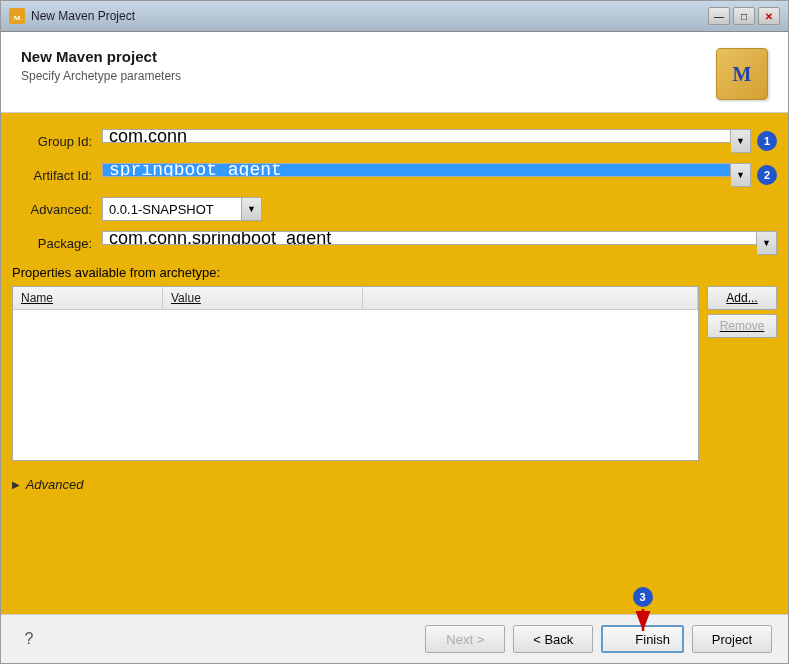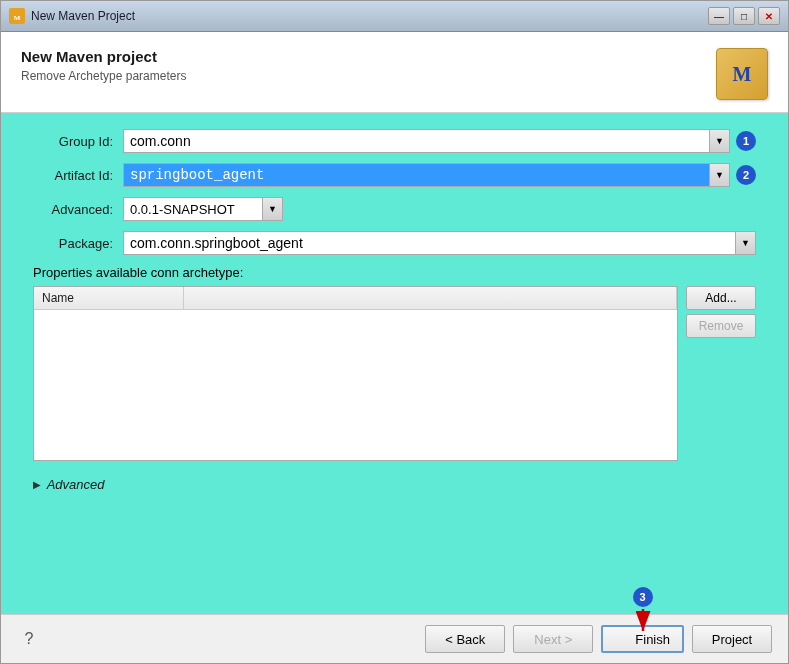--- a/index.html
+++ b/index.html
@@ -106,23 +106,23 @@
       justify-content: center;
       font-size: 20px;
       font-weight: bold;
       color: #2244aa;
       font-family: serif;
       box-shadow: 1px 1px 3px rgba(0,0,0,0.2);
     }
 
     .form-section {
       flex: 1;
-      padding: 16px 32px;
+      padding: 16px 11px;
       overflow-y: auto;
-      background: #5eead4;
+      background: #eab308;
     }
     .form-row {
       display: flex;
       align-items: center;
       margin-bottom: 10px;
     }
     .form-label {
       width: 90px;
       font-size: 13px;
       color: #1a1a1a;
@@ -131,24 +131,24 @@
       padding-right: 10px;
     }
     .form-input-wrap {
       flex: 1;
       display: flex;
       align-items: center;
       gap: 6px;
     }
     .form-input {
       flex: 1;
-      height: 24px;
+      height: 14px;
       border: 1px solid #aaa;
       padding: 2px 6px;
-      font-size: 14px;
+      font-size: 18px;
       background: white;
       outline: none;
     }
     .form-input.selected {
       background: #3399ff;
       color: white;
       selection-color: white;
     }
     .combo-arrow {
       width: 20px;
@@ -227,20 +227,21 @@
     .table-side-buttons {
       display: flex;
       flex-direction: column;
       gap: 4px;
       margin-left: 8px;
       margin-top: 0;
     }
     .table-with-buttons {
       display: flex;
       align-items: flex-start;
+      text-decoration: underline;
     }
     .side-btn {
       width: 70px;
       height: 24px;
       background: linear-gradient(to bottom, #f5f5f5, #e0e0e0);
       border: 1px solid #aaa;
       cursor: pointer;
       font-size: 12px;
       display: flex;
       align-items: center;
@@ -347,21 +348,21 @@
       <button class="title-btn">□</button>
       <button class="title-btn close">✕</button>
     </div>
   </div>
 
   <div class="content-area">
 
     <div class="header-section">
       <div class="header-text">
         <h1>New Maven project</h1>
-        <p>Remove Archetype parameters</p>
+        <p>Specify Archetype parameters</p>
       </div>
       <div class="maven-icon">
         <span>M</span>
       </div>
     </div>
 
     <div class="form-section">
 
       <div class="form-row">
         <span class="form-label">Group Id:</span>
@@ -397,27 +398,28 @@
         <span class="form-label">Package:</span>
         <div class="form-input-wrap">
           <div class="input-with-combo">
             <input class="form-input" type="text" value="com.conn.springboot_agent" style="">
             <div class="combo-arrow">▼</div>
           </div>
         </div>
       </div>
 
       <div style="margin-bottom:6px; margin-left:0;">
-        <span>Properties available conn archetype:</span>
+        <span>Properties available from archetype:</span>
       </div>
 
       <div class="table-with-buttons">
         <div class="table-section" style="flex:1;">
           <div class="table-header">
             <div class="table-header-cell">Name</div>
+            <div class="table-header-cell">Value</div>
             <div class="table-header-cell" style="flex:1;"></div>
           </div>
           <div class="table-body"></div>
         </div>
         <div class="table-side-buttons">
           <button class="side-btn">Add...</button>
           <button class="side-btn disabled" style="color:#aaa;">Remove</button>
         </div>
       </div>
 
@@ -429,22 +431,22 @@
     </div>
   </div>
 
   <div class="footer">
     <div class="footer-left">
       <button class="help-btn">?</button>
     </div>
 
     <div style="position:relative; display:flex; align-items:center; gap:8px;">
       <div class="footer-buttons">
+        <button class="footer-btn disabled" style="color:#aaa;">Next &gt;</button>
         <button class="footer-btn">&lt; Back</button>
-        <button class="footer-btn disabled" style="color:#aaa;">Next &gt;</button>
         <div style="position:relative;">
 
           <div style="position:absolute; top:-38px; left:50%; transform:translateX(-50%); display:flex; flex-direction:column; align-items:center; z-index:20;">
             <div class="badge">3</div>
 
             <svg width="30" height="30" style="margin-top:2px;">
               <defs>
                 <marker id="arrowhead" markerWidth="8" markerHeight="6" refX="8" refY="3" orient="auto">
                   <polygon points="0 0, 8 3, 0 6" fill="#cc0000"></polygon>
                 </marker>

